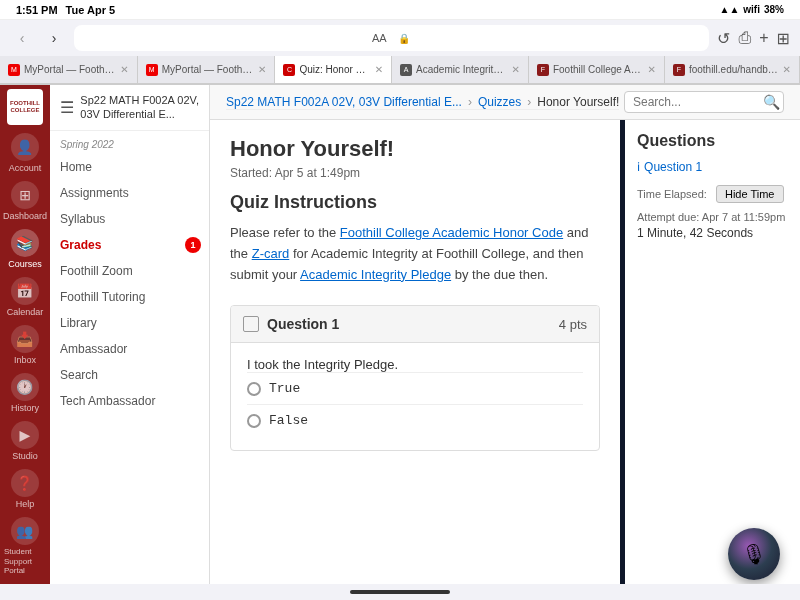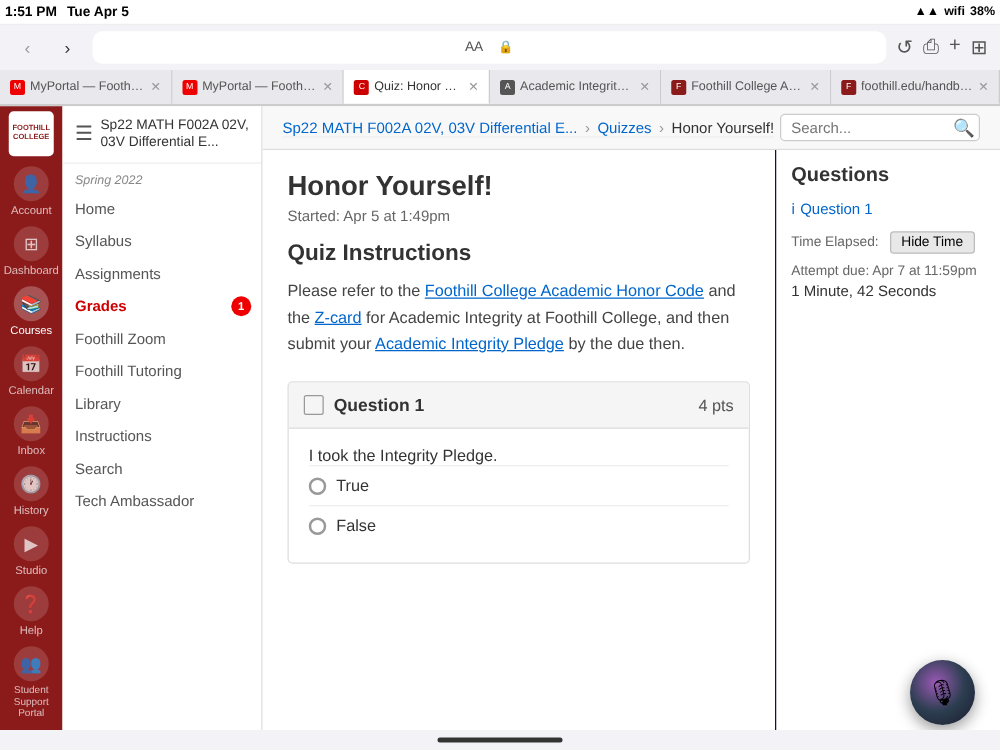--- a/index.html
+++ b/index.html
@@ -5,21 +5,21 @@
     * { box-sizing: border-box; margin: 0; padding: 0; }
     body { font-family: -apple-system, BlinkMacSystemFont, 'Segoe UI', sans-serif; font-size: 14px; background: #fff; width: 800px; height: 600px; overflow: hidden; position: relative; }
 
     
     .status-bar {
       height: 20px;
       background: #fff;
       display: flex;
       align-items: center;
       justify-content: space-between;
-      padding: 0 4px;
+      padding: 0 16px;
       font-size: 11px;
       font-weight: 600;
       border-bottom: 1px solid #eee;
     }
     .status-left { display: flex; gap: 8px; align-items: center; }
 
     
     .browser-chrome {
       background: #f2f2f7;
       border-bottom: 1px solid #ccc;
@@ -232,21 +232,21 @@
       flex-shrink: 0;
     }
     .question-title { font-size: 14px; font-weight: 600; color: #333; flex: 1; }
     .question-pts { font-size: 13px; color: #555; }
     .question-body { padding: 14px 16px; }
     .question-text { font-size: 13px; color: #333; }
     .answer-option {
       display: flex; align-items: center; gap: 8px;
       padding: 8px 0;
       border-top: 1px solid #eee;
-      font-size: 13px; color: #333;
+      font-size: 13px; color: #333; font-family: Liberation Mono, monospace;
     }
     .answer-radio {
       width: 14px; height: 14px; border-radius: 50%; border: 2px solid #999;
       flex-shrink: 0; cursor: pointer;
     }
 
     
     .quiz-footer {
       border: 1px solid #ddd; border-radius: 4px;
       display: flex; align-items: center; justify-content: flex-end;
@@ -258,21 +258,21 @@
       background: #e8e8e8; border: 1px solid #bbb;
       border-radius: 4px; padding: 6px 14px;
       font-size: 13px; cursor: pointer; color: #333;
     }
 
     
     .right-panel {
       width: 180px;
       flex-shrink: 0;
       padding: 12px;
-      border-left: 1px solid #0f172a;
+      border-left: 5px solid #0f172a;
       background: #fff;
     }
     .right-panel-title { font-size: 16px; font-weight: 600; color: #333; margin-bottom: 8px; }
     .right-panel-link { font-size: 12px; color: #0066cc; text-decoration: none; display: flex; align-items: center; gap: 4px; }
     .time-elapsed-label { font-size: 11px; color: #666; margin-top: 10px; }
     .hide-time-btn {
       background: #e8e8e8; border: 1px solid #bbb; border-radius: 3px;
       padding: 2px 8px; font-size: 11px; cursor: pointer; margin-left: 6px;
     }
     .attempt-due { font-size: 11px; color: #666; margin-top: 6px; line-height: 1.5; }
@@ -402,41 +402,41 @@
     <div class="icon-nav-item">
       <div class="icon-circle">▶</div>
       <span>Studio</span>
     </div>
     <div class="icon-nav-item">
       <div class="icon-circle">❓</div>
       <span>Help</span>
     </div>
     <div class="icon-nav-item">
       <div class="icon-circle">👥</div>
-      <span style="font-size:8px;text-align:center;line-height:1.2;">Student Support Portal</span>
+      <span style="font-size:8px;text-align:left;line-height:1.2;">Student Support Portal</span>
     </div>
   </div>
 
   <div class="sidebar">
     <div class="sidebar-header">
       <span class="hamburger">☰</span>
       <span class="course-title-sidebar">Sp22 MATH F002A 02V, 03V Differential E...</span>
     </div>
     <div class="sidebar-section-label">Spring 2022</div>
     <a class="sidebar-item">Home</a>
+    <a class="sidebar-item">Assignments</a>
     <a class="sidebar-item">Syllabus</a>
-    <a class="sidebar-item">Assignments</a>
     <a class="sidebar-item active">
       <span>Grades</span>
       <span class="sidebar-badge">1</span>
     </a>
     <a class="sidebar-item">Foothill Zoom</a>
     <a class="sidebar-item">Foothill Tutoring</a>
     <a class="sidebar-item">Library</a>
-    <a class="sidebar-item">Instructions</a>
+    <a class="sidebar-item">Ambassador</a>
     <a class="sidebar-item">Search</a>
     <a class="sidebar-item">Tech Ambassador</a>
   </div>
 
   <div style="display:flex;flex:1;flex-direction:column;overflow:hidden;">
 
     <div style="display:flex;align-items:center;justify-content:space-between;padding:6px 16px;background:#f8f8f8;border-bottom:1px solid #ddd;">
       <div class="breadcrumb" style="padding:0;">
         <a style="color:#0066cc;font-size:12px;text-decoration:none;">Sp22 MATH F002A 02V, 03V Differential E...</a>
         <span class="breadcrumb-sep">›</span>

